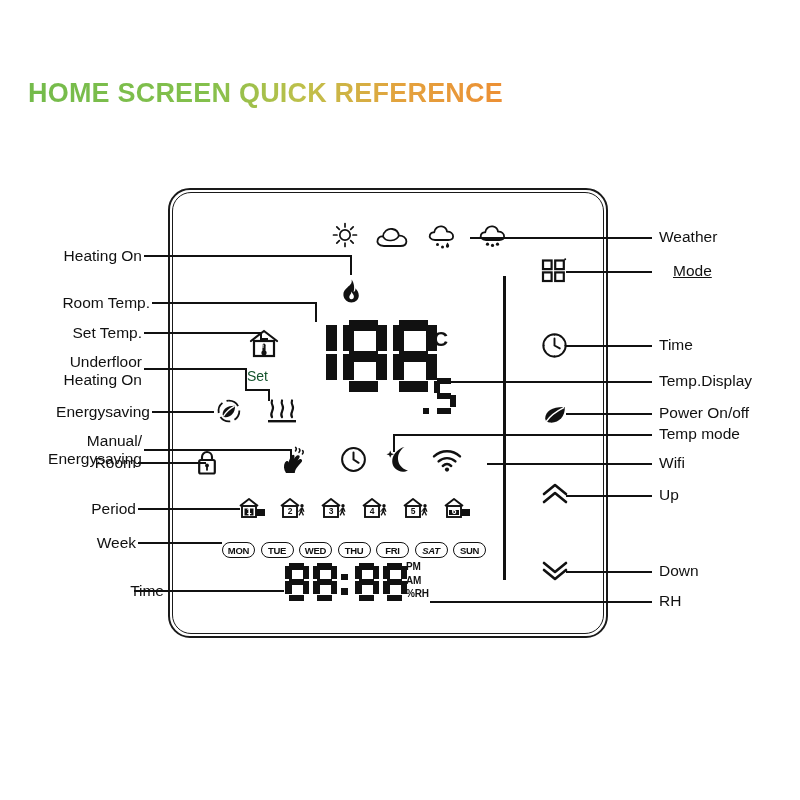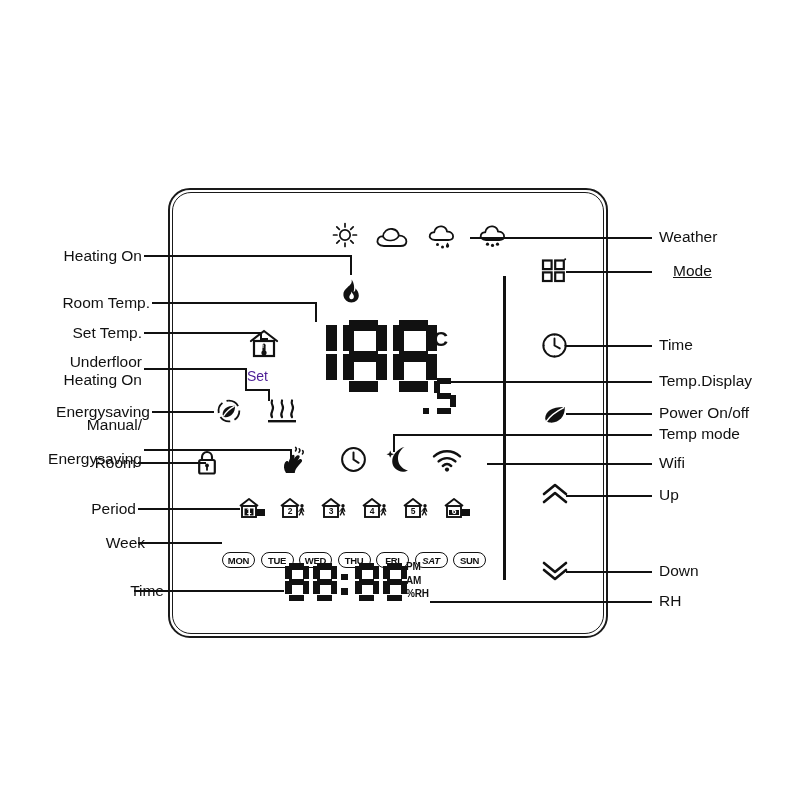--- a/index.html
+++ b/index.html
@@ -53,43 +53,44 @@
   
   #temp{position:absolute;left:293px;top:320px;}
   #unit{position:absolute;left:425px;top:327px;font-size:21px;font-weight:bold;color:#111;letter-spacing:-.5px;}
   #half{position:absolute;left:423px;top:378px;}
 
   
   #time{position:absolute;left:285px;top:563px;}
   #ampm{position:absolute;left:406px;top:560px;font-size:10px;font-weight:bold;line-height:13.5px;color:#111;letter-spacing:-.2px;}
 
   
-  #set-text{position:absolute;left:247px;top:368px;font-size:14px;color:#4c1d95;}
+  #set-text{position:absolute;left:247px;top:368px;font-size:14px;color:#14532d;}
 
   
   #periods{position:absolute;left:238px;top:496px;width:246px;height:28px;}
   .period{position:absolute;top:0;width:34px;height:26px;}
 
   
   #weeks{position:absolute;left:222px;top:534px;width:268px;height:19px;}
   .wk{
-    position:absolute;top:18px;height:16px;border:1.6px solid #111;border-radius:8px;
+    position:absolute;top:8px;height:16px;border:1.6px solid #111;border-radius:8px;
     font-size:9.5px;font-weight:bold;color:#111;text-align:center;line-height:16px;
     letter-spacing:-.3px;box-sizing:border-box;
   }
 
   
   .btn-ico{position:absolute;}
   svg{display:block;overflow:visible;}
 </style>
 </head>
 <body>
 
 <div id="root">
 
+  <div id="title">HOME SCREEN QUICK REFERENCE</div>
 
   <div id="device"></div>
   <div id="device-inner"></div>
   <div id="divider"></div>
 
   <div class="ln lnh" style="left:144px;top:255px;width:208px;"></div>
   <div class="ln lnv" style="left:350px;top:255px;height:20px;"></div>
 
   <div class="ln lnh" style="left:152px;top:302px;width:165px;"></div>
   <div class="ln lnv" style="left:315px;top:302px;height:20px;"></div>
@@ -127,25 +128,25 @@
   <div class="ln lnh" style="left:566px;top:495px;width:86px;"></div>
   <div class="ln lnh" style="left:566px;top:571px;width:86px;"></div>
   <div class="ln lnh" style="left:430px;top:601px;width:222px;"></div>
 
   <div class="lab r" style="left:0;top:247px;width:142px;">Heating On</div>
   <div class="lab r" style="left:0;top:294px;width:150px;">Room Temp.</div>
   <div class="lab r" style="left:0;top:324px;width:142px;">Set  Temp.</div>
   <div class="lab r" style="left:0;top:353px;width:142px;">Underfloor</div>
   <div class="lab r" style="left:0;top:371px;width:142px;">Heating On</div>
   <div class="lab r" style="left:0;top:403px;width:150px;">Energysaving</div>
-  <div class="lab r" style="left:0;top:416px;width:142px;">Manual/</div>
+  <div class="lab r" style="left:0;top:432px;width:142px;">Manual/</div>
   <div class="lab r" style="left:0;top:450px;width:142px;">Energysaving</div>
   <div class="lab r" style="left:0;top:454px;width:136px;">Room</div>
   <div class="lab r" style="left:0;top:500px;width:136px;">Period</div>
-  <div class="lab r" style="left:0;top:534px;width:136px;padding-left:9px;">Week</div>
+  <div class="lab r" style="left:0;top:534px;width:136px;">Week</div>
   <div class="lab r" style="left:0;top:582px;width:132px;padding-left:32px;">Time</div>
 
   <div class="lab l" style="left:659px;top:228px;">Weather</div>
   <div class="lab l" style="left:673px;top:262px;text-decoration:underline;">Mode</div>
   <div class="lab l" style="left:659px;top:336px;">Time</div>
   <div class="lab l" style="left:659px;top:372px;">Temp.Display</div>
   <div class="lab l" style="left:659px;top:404px;">Power On/off</div>
   <div class="lab l" style="left:659px;top:425px;">Temp mode</div>
   <div class="lab l" style="left:659px;top:454px;">Wifi</div>
   <div class="lab l" style="left:659px;top:486px;">Up</div>

